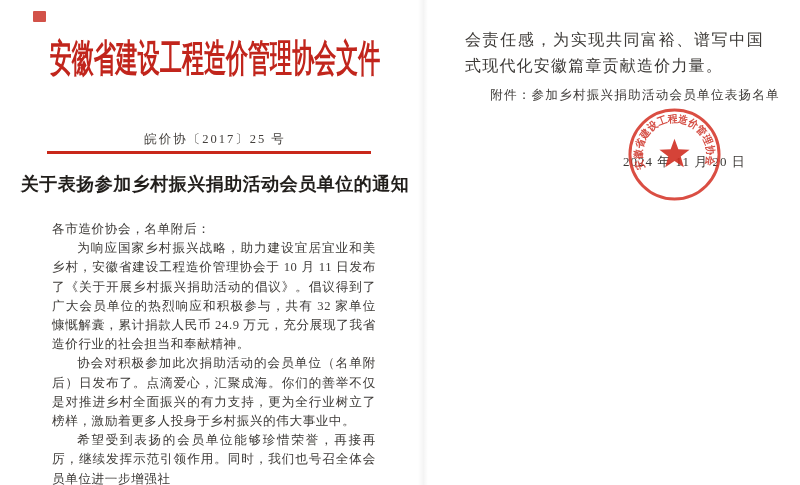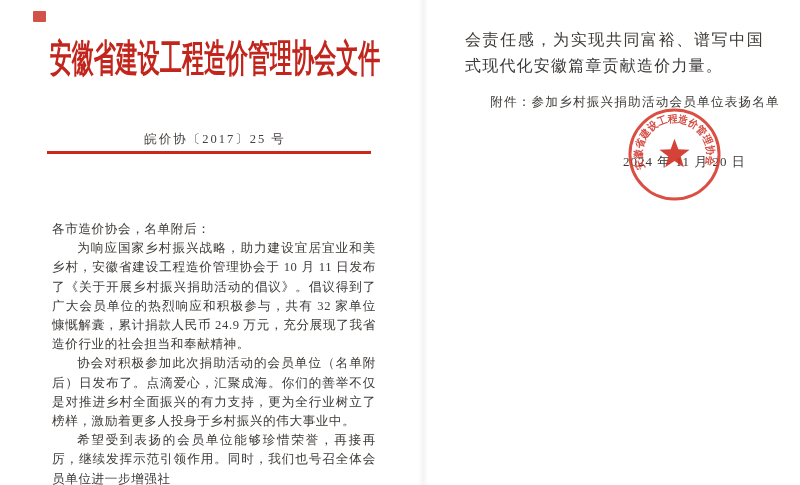--- a/index.html
+++ b/index.html
@@ -27,39 +27,40 @@
   .body-left { position:absolute; top:220px; left:52px; width:324px;
                font-size:12.6px; line-height:19.2px; color:#3d3a37;
                text-align:justify; letter-spacing:.6px; }
   .body-left p.indent { text-indent:2em; }
 
   
   .body-right { position:absolute; top:27px; left:35px; width:299px;
                 font-size:16px; line-height:26px; color:#3d3a37;
                 text-align:justify; letter-spacing:1.2px; }
   .attachment { position:absolute; top:87px; left:35px; width:320px;
-                font-size:12.6px; color:#3d3a37; text-indent:2em; letter-spacing:1.2px;margin-top:7px; }
+                font-size:12.6px; color:#3d3a37; text-indent:2em; letter-spacing:1.2px; }
   .date-line { position:absolute; top:153px; left:193px; width:170px;
                font-size:13px; color:#3d3a37; letter-spacing:1px; z-index:1; }
   .seal { position:absolute; top:105px; left:195px; width:99px; height:99px; z-index:2; opacity:.88; }
 </style>
 </head>
 <body>
 
 <div class="canvas">
 
   <div class="page page-left">
     <div class="corner-mark"></div>
 
     <div class="header-title">安徽省建设工程造价管理协会文件</div>
 
     <div class="doc-number">皖价协〔2017〕25 号</div>
 
     <div class="red-line"></div>
 
+    <div class="doc-title">关于表扬参加乡村振兴捐助活动会员单位的通知</div>
 
     <div class="body-left">
       <p>各市造价协会，名单附后：</p>
       <p class="indent">为响应国家乡村振兴战略，助力建设宜居宜业和美乡村，安徽省建设工程造价管理协会于 10 月 11 日发布了《关于开展乡村振兴捐助活动的倡议》。倡议得到了广大会员单位的热烈响应和积极参与，共有 32 家单位慷慨解囊，累计捐款人民币 24.9 万元，充分展现了我省造价行业的社会担当和奉献精神。</p>
       <p class="indent">协会对积极参加此次捐助活动的会员单位（名单附后）日发布了。点滴爱心，汇聚成海。你们的善举不仅是对推进乡村全面振兴的有力支持，更为全行业树立了榜样，激励着更多人投身于乡村振兴的伟大事业中。</p>
       <p class="indent">希望受到表扬的会员单位能够珍惜荣誉，再接再厉，继续发挥示范引领作用。同时，我们也号召全体会员单位进一步增强社</p>
     </div>
   </div>
 
   <div class="page-edge"></div>

